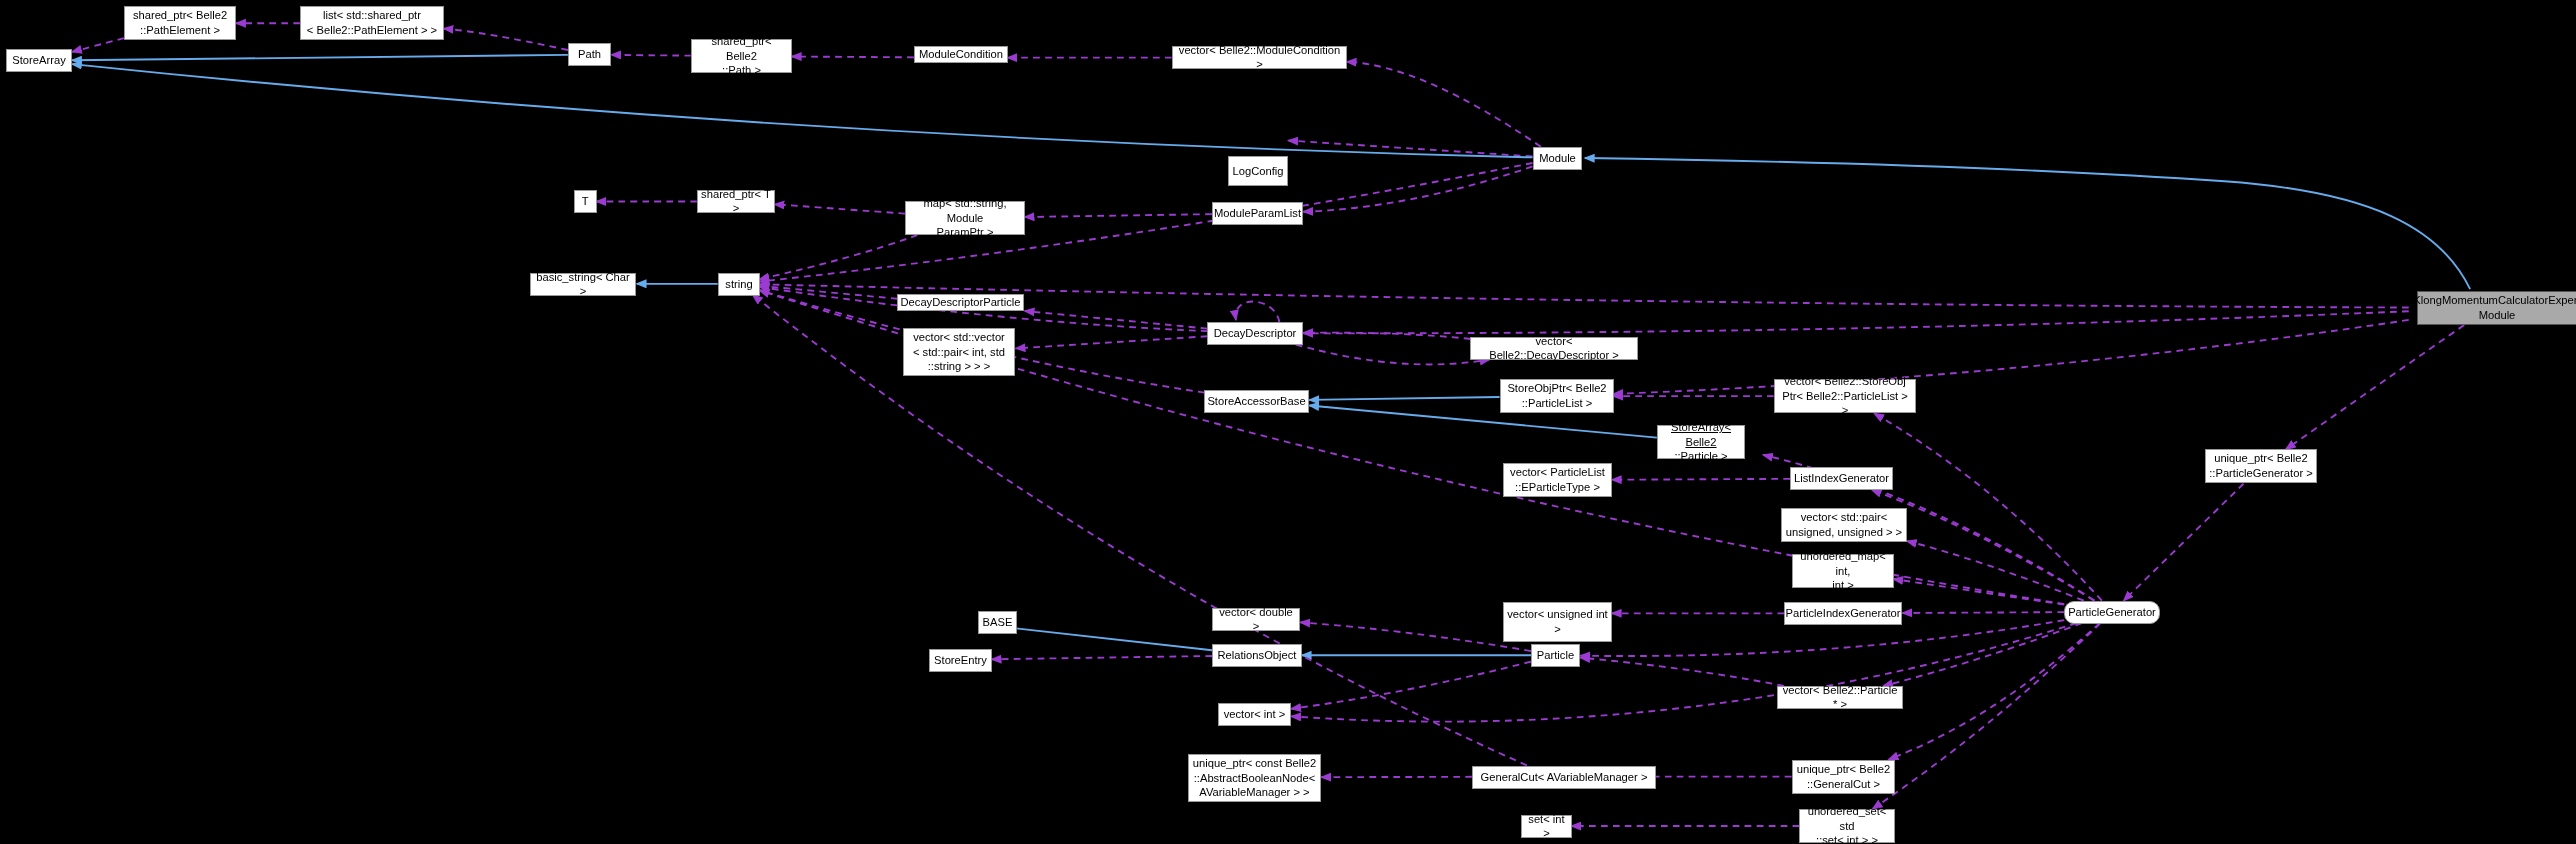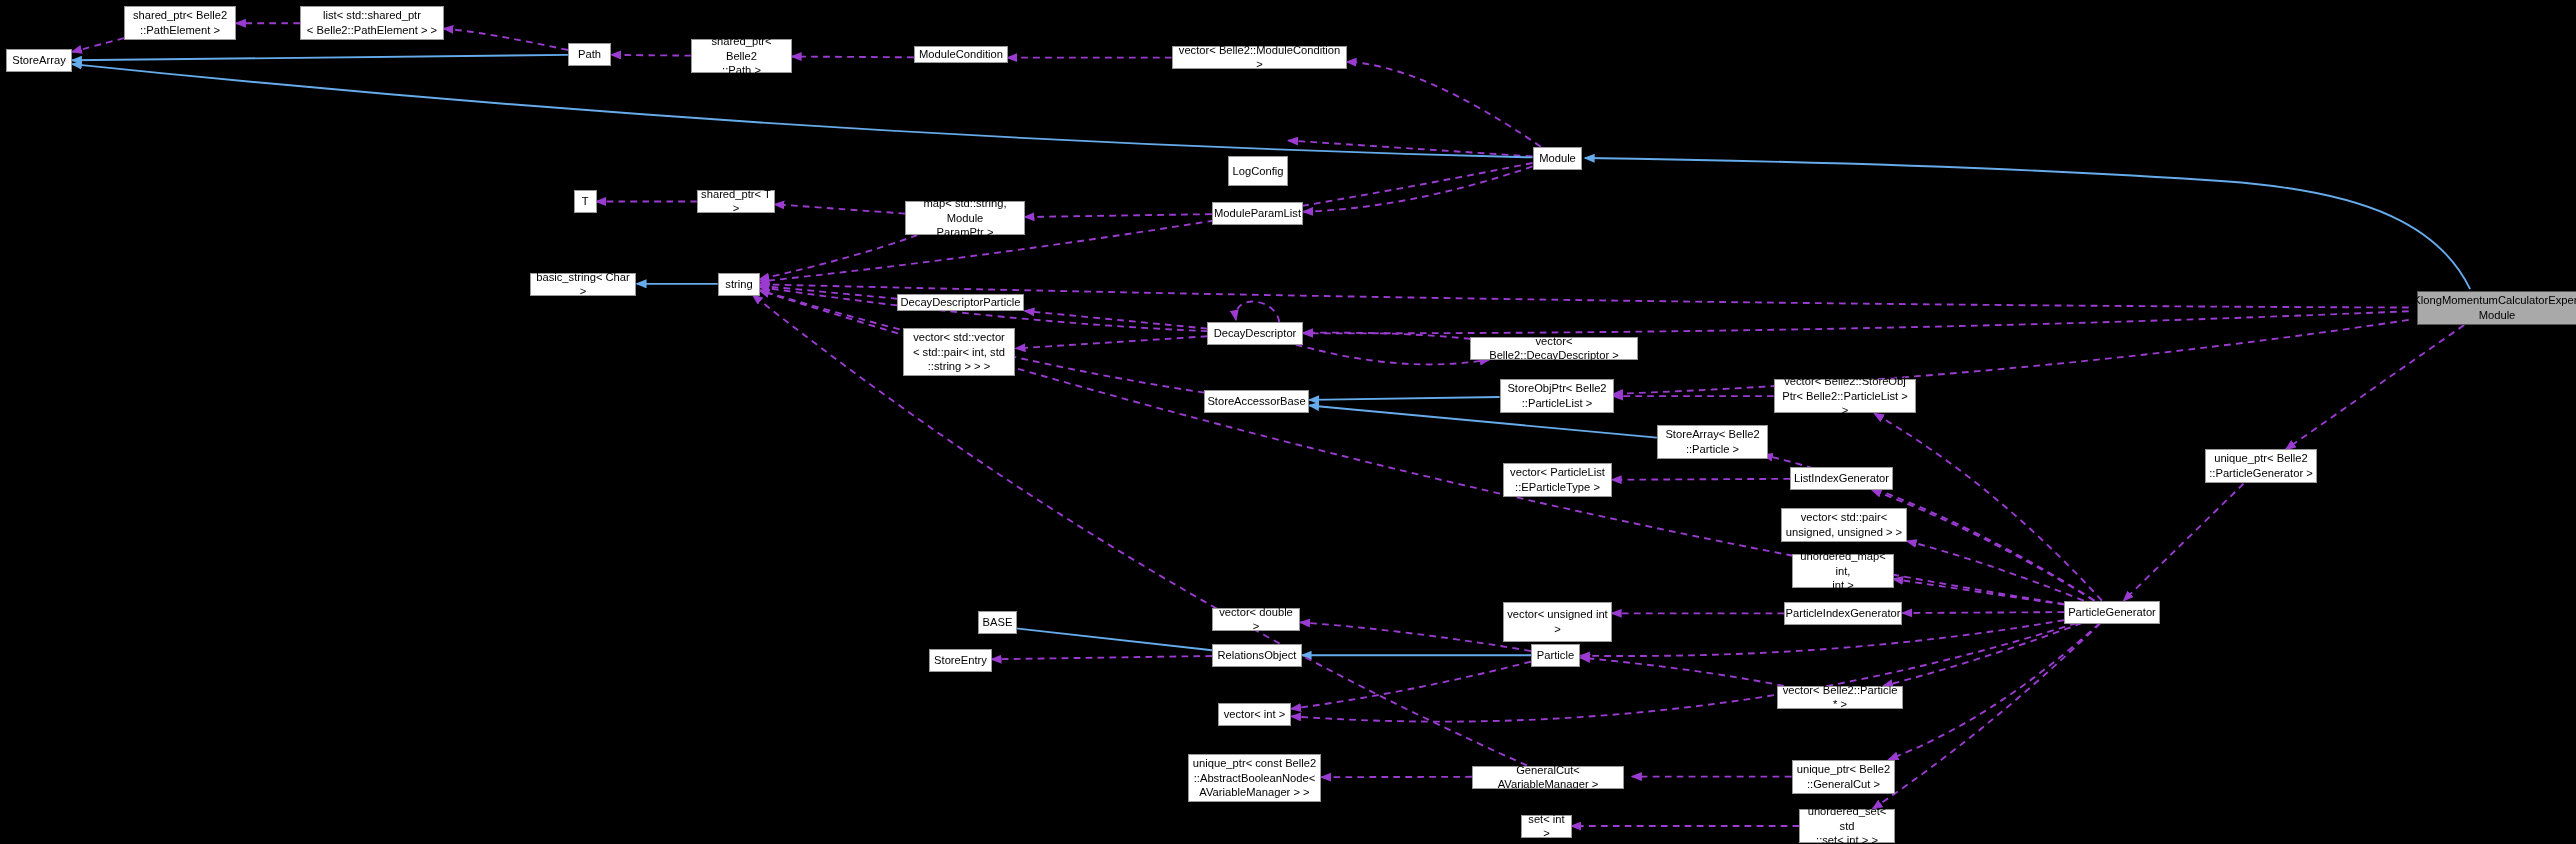--- a/index.html
+++ b/index.html
@@ -110,47 +110,47 @@
       <div class="node" style="left: 903px; top: 328px; width: 112px; height: 48px;">vector&lt; std::vector
 &lt; std::pair&lt; int, std
 ::string &gt; &gt; &gt;</div>
       <div class="node" style="left: 1207px; top: 322px; width: 96px; height: 22.5px;">DecayDescriptor</div>
       <div class="node" style="left: 1470px; top: 337px; width: 168px; height: 22.5px;">vector&lt; Belle2::DecayDescriptor &gt;</div>
       <div class="node" style="left: 1204px; top: 390px; width: 105px; height: 22.5px;">StoreAccessorBase</div>
       <div class="node" style="left: 1500px; top: 379px; width: 114px; height: 34px;">StoreObjPtr&lt; Belle2
 ::ParticleList &gt;</div>
       <div class="node" style="left: 1774px; top: 379px; width: 142px; height: 34px;">vector&lt; Belle2::StoreObj
 Ptr&lt; Belle2::ParticleList &gt; &gt;</div>
-      <div class="node" style="left: 1657px; top: 425px; width: 111px; height: 34px;">StoreArray&lt; Belle2
+      <div class="node" style="left: 1657px; top: 425px; width: 88px; height: 34px; text-decoration: underline;">StoreArray&lt; Belle2
 ::Particle &gt;</div>
       <div class="node" style="left: 2205px; top: 449px; width: 112px; height: 34px;">unique_ptr&lt; Belle2
 ::ParticleGenerator &gt;</div>
       <div class="node" style="left: 1503px; top: 463px; width: 109px; height: 34px;">vector&lt; ParticleList
 ::EParticleType &gt;</div>
       <div class="node" style="left: 1790px; top: 467px; width: 103px; height: 22.5px;">ListIndexGenerator</div>
       <div class="node" style="left: 1781px; top: 508px; width: 126px; height: 34px;">vector&lt; std::pair&lt;
 unsigned, unsigned &gt; &gt;</div>
       <div class="node" style="left: 1792px; top: 554px; width: 102px; height: 34px;">unordered_map&lt; int,
 int &gt;</div>
-      <div class="node" style="left: 2064px; top: 601px; width: 96px; height: 22.5px;">ParticleGenerator</div>
+      <div class="node" style="left: 2064px; top: 601px; width: 96px; height: 22.5px; border-radius: 10px;">ParticleGenerator</div>
       <div class="node hl" style="left: 2409px; top: 291px; width: 160px; height: 34px;">KlongMomentumCalculatorExpert
 Module</div>
       <div class="node" style="left: 942px; top: 611px; width: 39px; height: 22.5px; margin-left: 36px;">BASE</div>
       <div class="node" style="left: 1212px; top: 608px; width: 88px; height: 22.5px;">vector&lt; double &gt;</div>
       <div class="node" style="left: 1503px; top: 602px; width: 109px; height: 40px;">vector&lt; unsigned int &gt;</div>
       <div class="node" style="left: 1784px; top: 602px; width: 118px; height: 22.5px;">ParticleIndexGenerator</div>
       <div class="node" style="left: 929px; top: 649px; width: 63px; height: 22.5px;">StoreEntry</div>
       <div class="node" style="left: 1212px; top: 644px; width: 90px; height: 22.5px;">RelationsObject</div>
       <div class="node" style="left: 1531px; top: 644px; width: 49px; height: 22.5px;">Particle</div>
       <div class="node" style="left: 1777px; top: 686px; width: 126px; height: 22.5px;">vector&lt; Belle2::Particle * &gt;</div>
       <div class="node" style="left: 1218px; top: 703px; width: 73px; height: 22.5px;">vector&lt; int &gt;</div>
       <div class="node" style="left: 1188px; top: 754px; width: 133px; height: 48px;">unique_ptr&lt; const Belle2
 ::AbstractBooleanNode&lt;
 AVariableManager &gt; &gt;</div>
-      <div class="node" style="left: 1472px; top: 766px; width: 152px; height: 22.5px;">GeneralCut&lt; AVariableManager &gt;</div>
+      <div class="node" style="left: 1472px; top: 766px; width: 184px; height: 22.5px;">GeneralCut&lt; AVariableManager &gt;</div>
       <div class="node" style="left: 1792px; top: 760px; width: 103px; height: 34px;">unique_ptr&lt; Belle2
 ::GeneralCut &gt;</div>
       <div class="node" style="left: 1521px; top: 815px; width: 51px; height: 22.5px;">set&lt; int &gt;</div>
       <div class="node" style="left: 1799px; top: 809px; width: 96px; height: 34px;">unordered_set&lt; std
 ::set&lt; int &gt; &gt;</div>
     </div>
 </div>
 
 
 </body></html>

